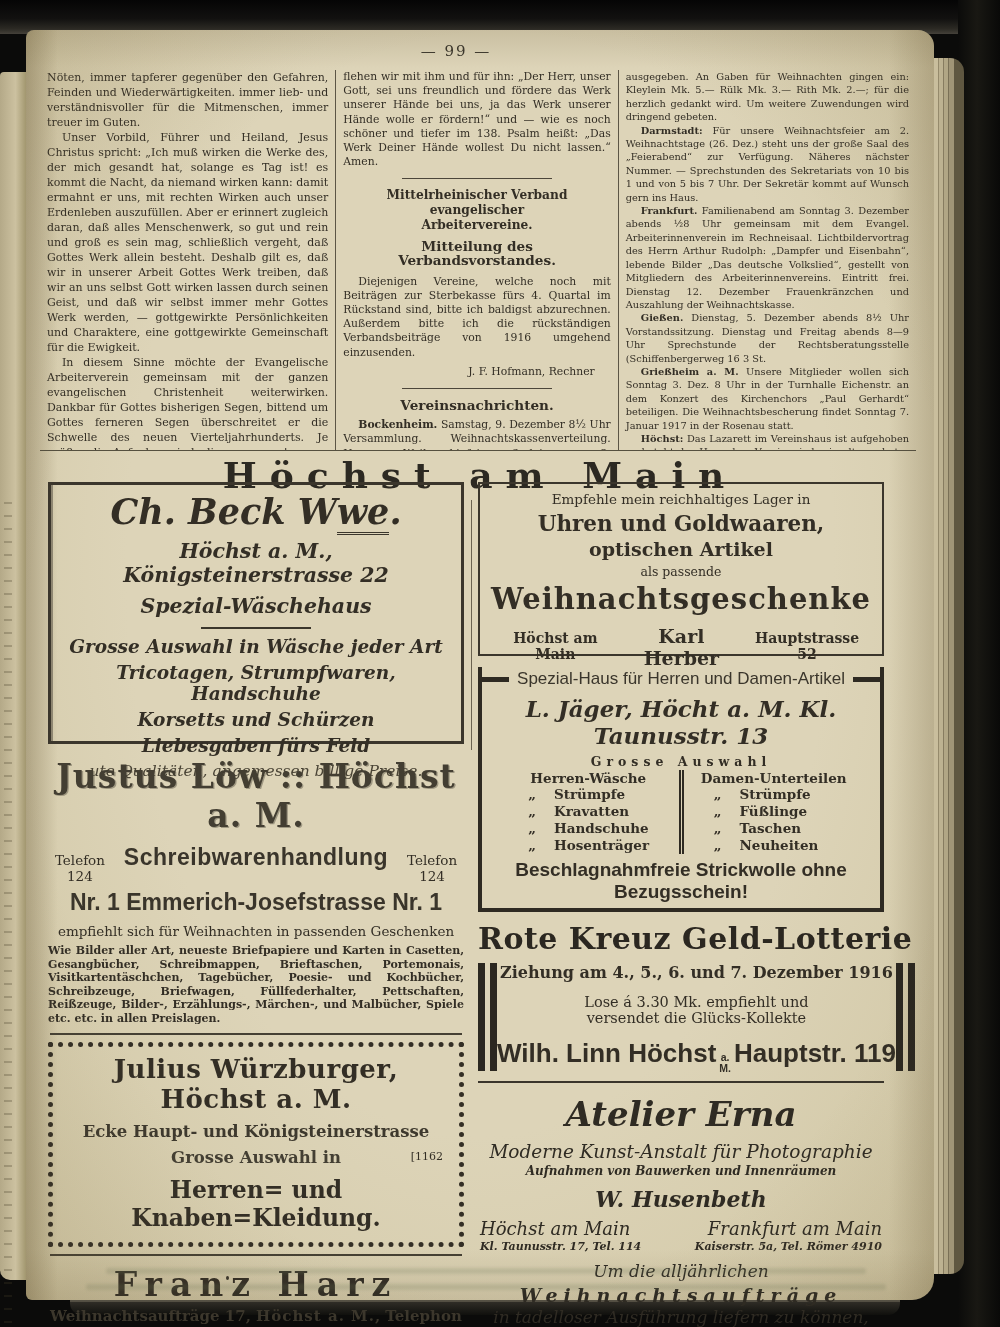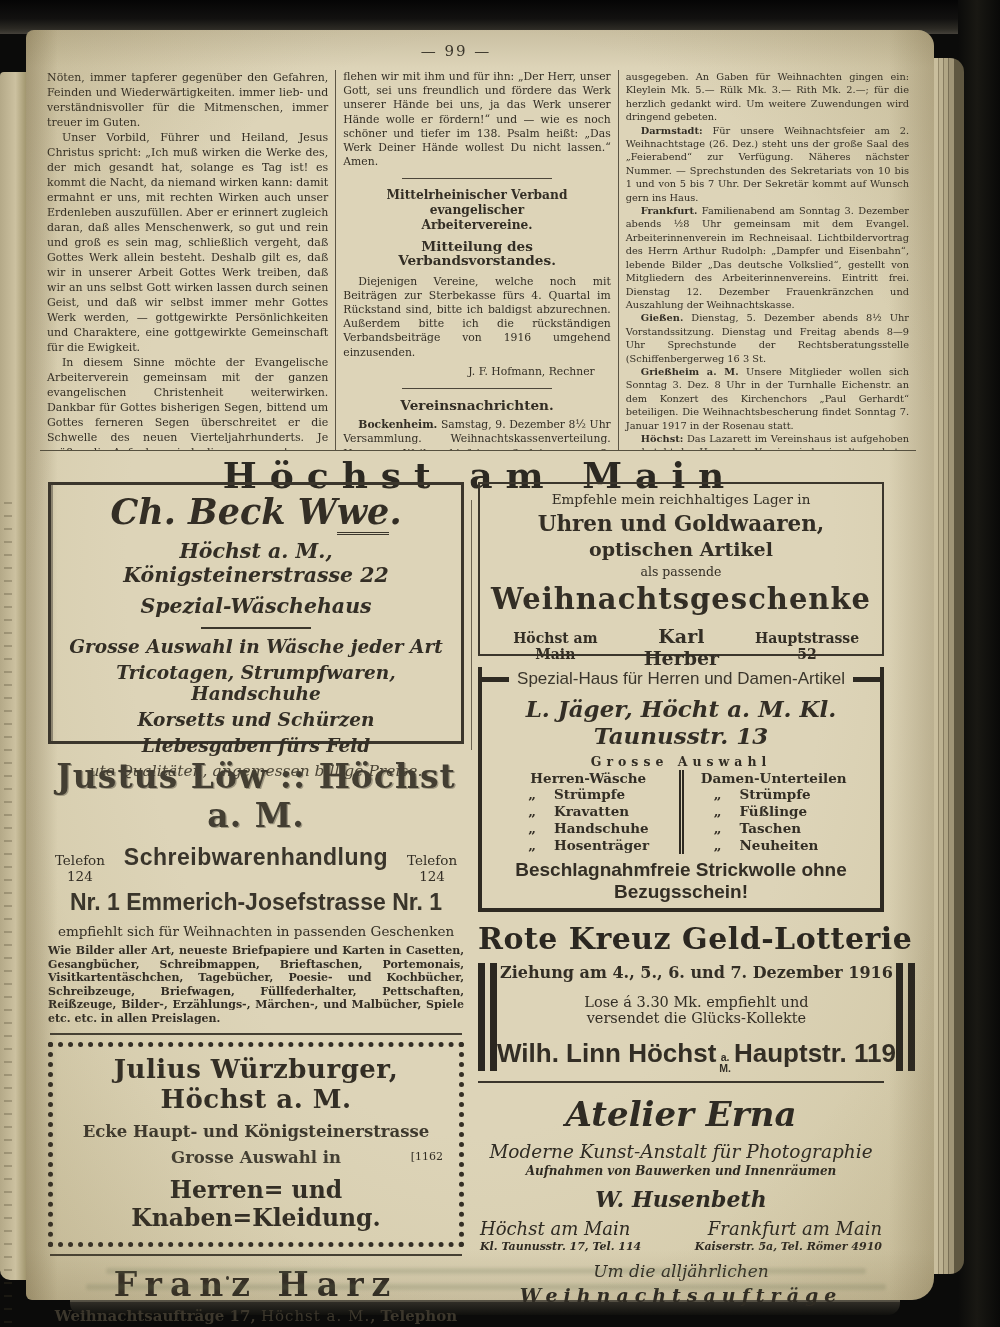--- a/index.html
+++ b/index.html
@@ -91,21 +91,21 @@
   .wuerz-l1{font-weight:bold;font-size:16.5px;margin-top:8px;color:#3e392e;}
   .wuerz-row{position:relative;margin-top:7px;}
   .wuerz-l2{font-weight:bold;font-size:16.5px;color:#44403„;color:#443f33;}
   .wuerz-ref{position:absolute;right:6px;top:2px;font-size:11px;font-weight:normal;}
   .wuerz-l3{font-weight:bold;font-size:23.5px;margin-top:9px;}
 
   
   .harz{text-align:center;margin-top:9px;}
   .harz-title{font-weight:bold;font-size:33px;letter-spacing:8px;}
   .harz-l1{font-size:15px;margin-top:3px;font-weight:bold;color:#3c372c;}
-  .harz-l1 .xb{font-weight:normal;letter-spacing:1px;}
+  .harz-l1 .xb{font-weight:bold;letter-spacing:1px;}
 
   
   .herber-box{border:2px solid #3b362c;height:158px;padding:7px 8px 5px;text-align:center;}
   .herber-l1{font-size:13.5px;}
   .herber-l2{font-weight:bold;font-size:21.5px;margin-top:4px;}
   .herber-l3{font-weight:bold;font-size:19px;margin-top:2px;}
   .herber-l4{font-size:12.5px;margin-top:4px;}
   .herber-l5{font-weight:bold;font-size:29px;letter-spacing:1px;margin-top:3px;}
   .herber-foot{display:flex;justify-content:space-between;align-items:baseline;margin-top:9px;padding:0 4px;}
   .herber-fl,.herber-fr{font-size:14px;font-weight:bold;}
@@ -359,20 +359,21 @@
             <div class="erna-city">Höchst am Main</div>
             <div class="erna-addr">Kl. Taunusstr. 17, Tel. 114</div>
           </div>
           <div class="erna-cr">
             <div class="erna-city">Frankfurt am Main</div>
             <div class="erna-addr">Kaiserstr. 5a, Tel. Römer 4910</div>
           </div>
         </div>
         <div class="erna-l3">Um die alljährlichen</div>
         <div class="erna-l4">Weihnachtsaufträge</div>
+        <div class="erna-l567">in tadelloser Ausführung liefern zu können,</div>
 
       </div>
 
     </div>
   </div>
 
   <div class="ghost-line" style="left:80px;top:1238px;width:760px;"></div>
   <div class="ghost-line" style="left:60px;top:1254px;width:800px;"></div>
   <div class="dot"></div>
 

